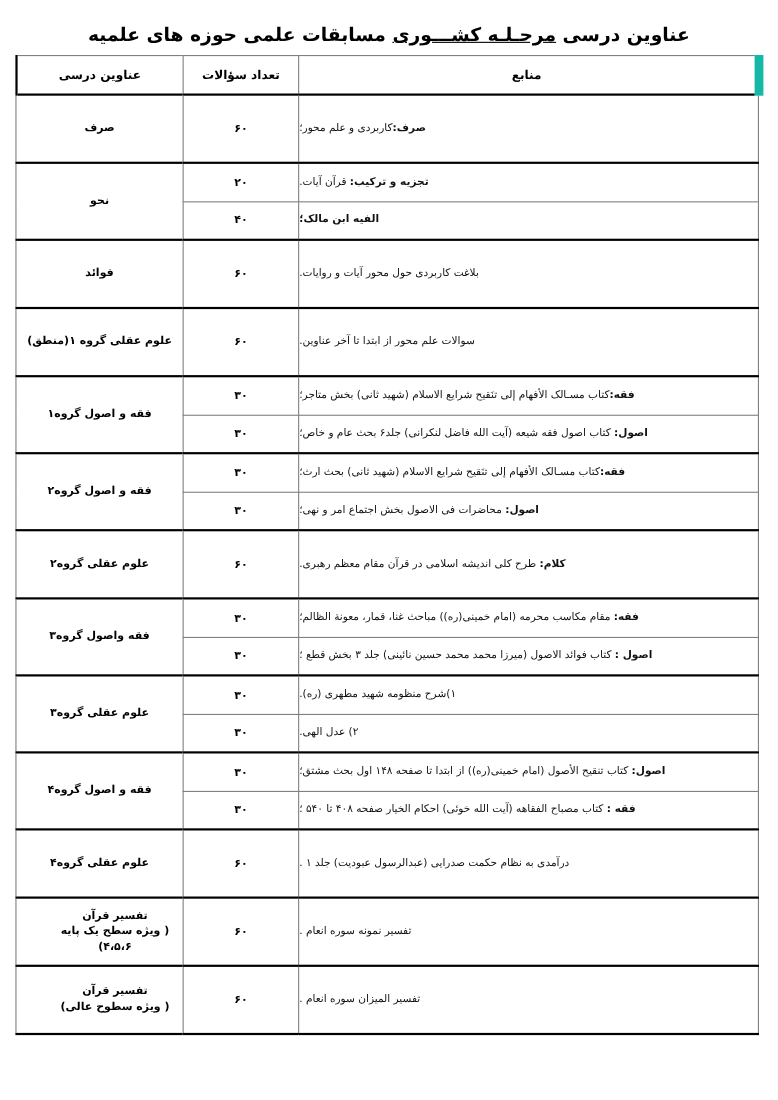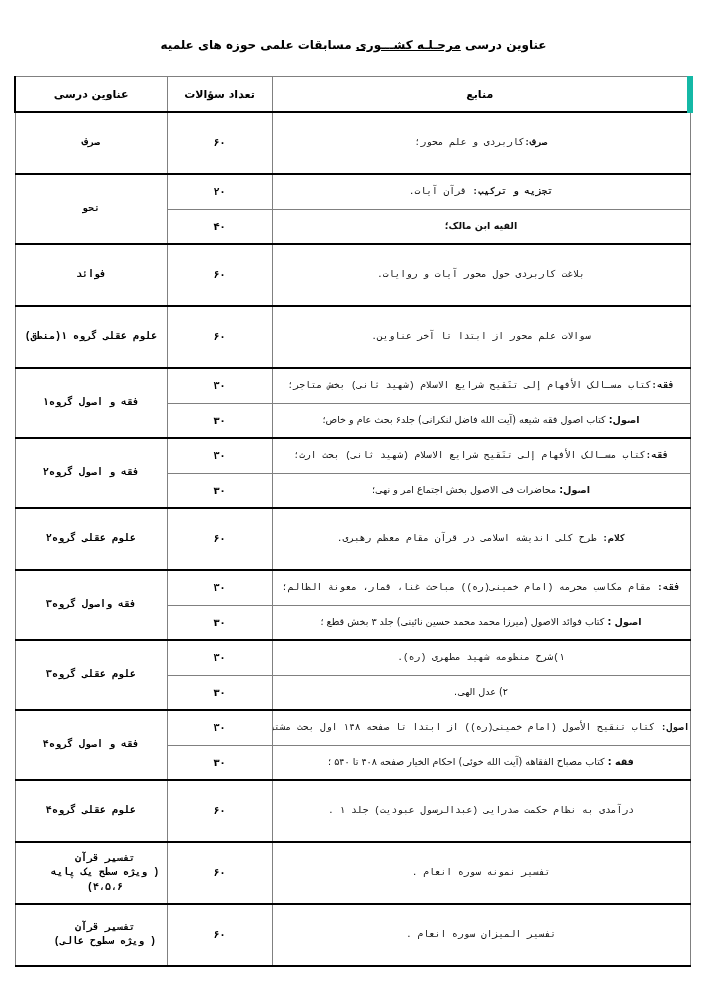--- a/index.html
+++ b/index.html
@@ -18,24 +18,24 @@
   .page {
     width: 707px;
     height: 1000px;
     position: relative;
     box-sizing: border-box;
     padding: 0;
     background: #fff;
   }
   .doc-title {
     text-align: center;
-    font-size: 12px;
-    font-weight: bold;
-    color: #000;
-    margin: 16px;
+    font-size: 17px;
+    font-weight: bold;
+    color: #000;
+    margin: 0;
     padding: 22px 0 8px 0;
     letter-spacing: 0;
     line-height: 1.2;
   }
   .doc-title .underline {
     text-decoration: underline;
   }
   table.main-table {
     border-collapse: collapse;
     table-layout: fixed;
@@ -58,25 +58,25 @@
   thead th {
     background: #c6ddb0;
     font-size: 11px;
     font-weight: bold;
     color: #000;
     text-align: center;
     height: 34px;
     border: 1px solid #6f8f63;
     border-top: 2px solid #000;
   }
-  thead th.h-sources { border-right: 6px solid #14b8a6; }
+  thead th.h-sources { border-right: 8px solid #14b8a6; }
   thead th.h-subject { border-left: 2px solid #000; }
 
   td.src {
-    text-align: center;
+    text-align: left;
     font-size: 9.6px;
     color: #111;
     padding: 4px 11px 4px 6px;
     line-height: 1.5;
     border-right: 2px solid #000;
     white-space: nowrap;
     overflow: hidden;
   }
   td.src b {
     font-weight: bold;
@@ -94,21 +94,20 @@
     font-weight: bold;
     color: #000;
     line-height: 1.45;
     border-left: 2px solid #000;
     padding: 3px 2px;
   }
   
   tr.group-start > td,
   tr.group-start > th {
     border-top: 2px solid #000;
-    font-family: Liberation Mono, monospace;
   }
   tr.last-row > td {
     border-bottom: 2px solid #000;
   }
   .sub-line {
     display: block;
     padding-left: 28px;
   }
 </style>
 </head>

